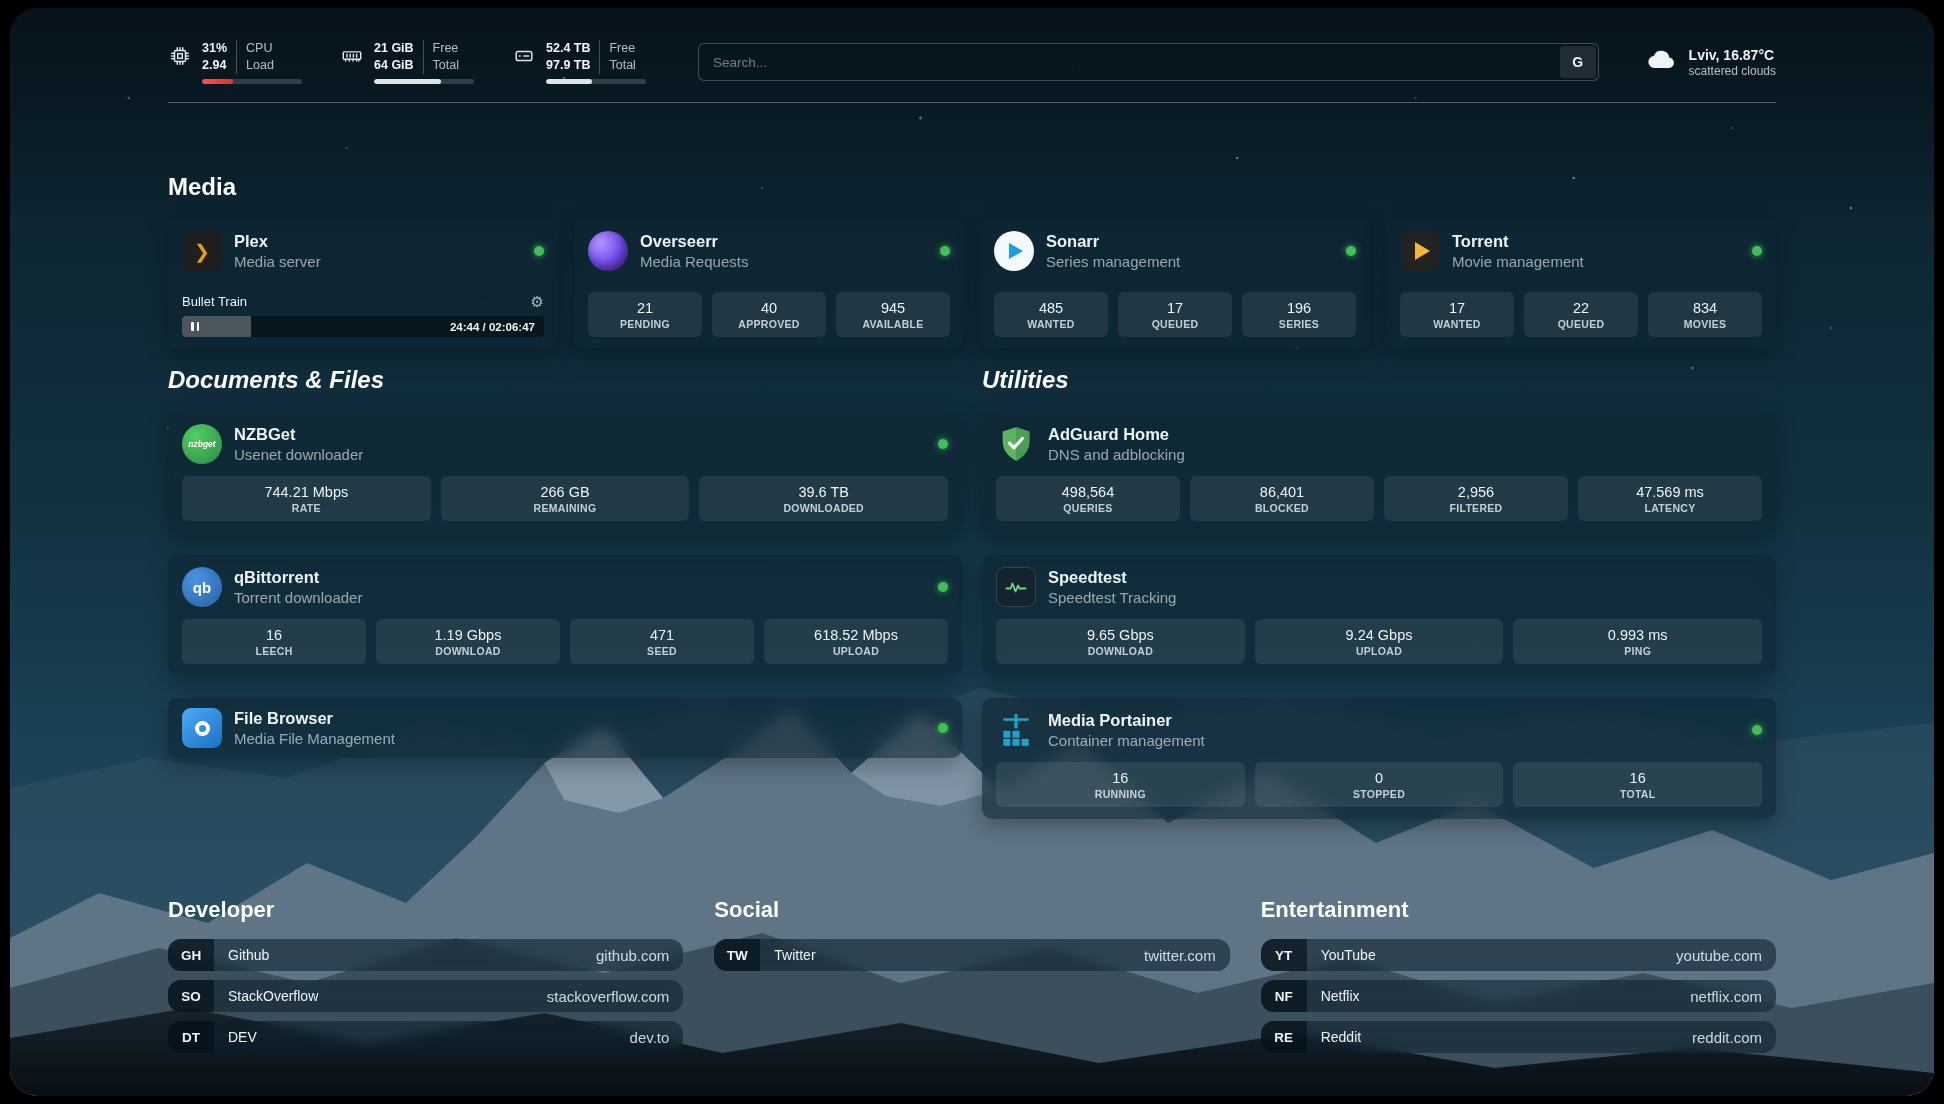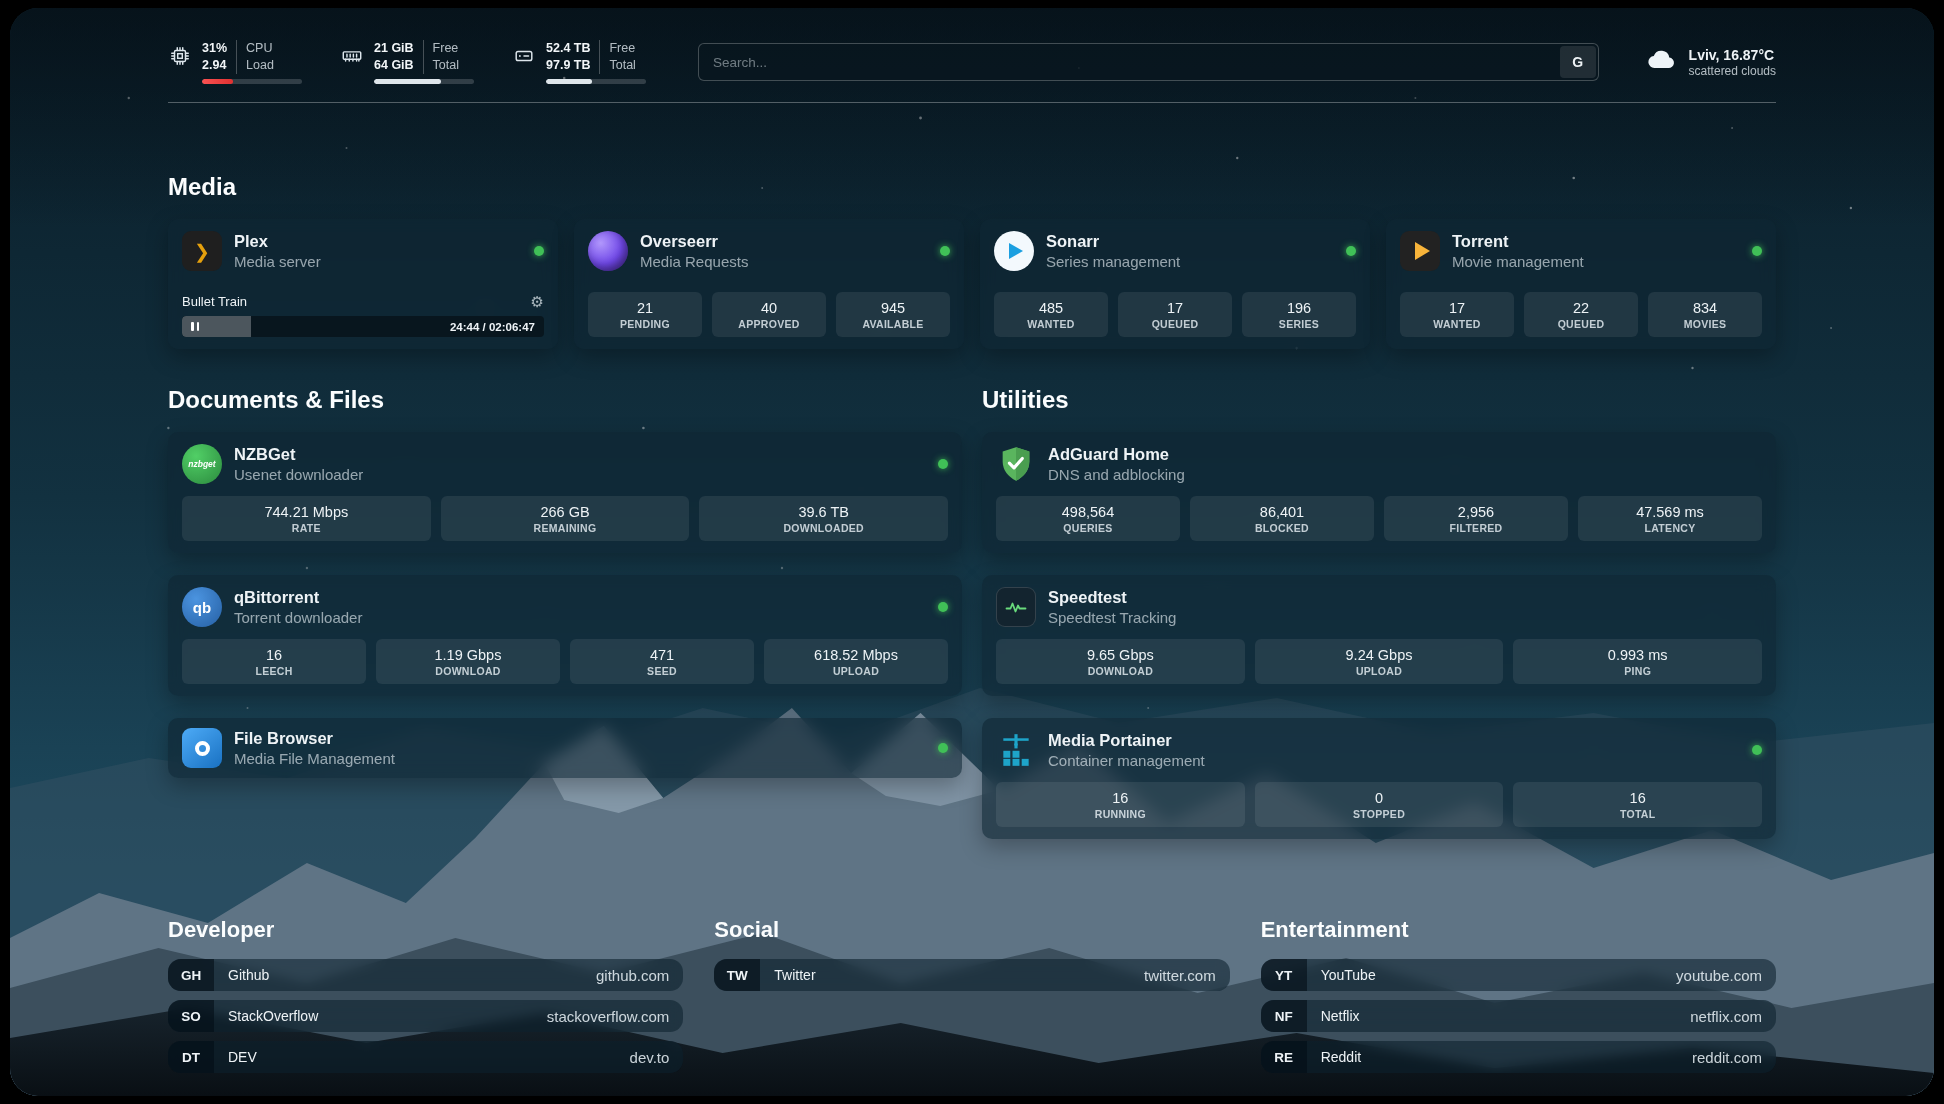--- a/index.html
+++ b/index.html
@@ -49,21 +49,21 @@
   .weather-loc { font-size: 14px; font-weight: 600; }
   .weather-cond { font-size: 12px; color: rgba(235,243,248,.75); margin-top: 1px; }
 
   .divider { border: none; border-top: 1px solid rgba(255,255,255,.30); margin: 16px 0 0 0; }
 
   
   h2 { font-size: 24px; font-weight: 600; margin: 0 0 18px 0; color: #fbfdfe; }
   .media-section h2 { margin-top: 70px; }
   .grid4 { display: grid; grid-template-columns: repeat(4, 1fr); gap: 16px; }
   .two-col { display: grid; grid-template-columns: 1fr 1fr; gap: 20px; }
-  .two-col h2 { margin-top: 37px; }
+  .two-col h2 { margin-top: 17px; font-style: italic; }
 
   .card {
     background: rgba(14,37,50,.62); border-radius: 10px; padding: 12px 14px;
     backdrop-filter: blur(8px); -webkit-backdrop-filter: blur(8px);
     box-shadow: 0 8px 22px rgba(0,0,0,.28);
     display: flex; flex-direction: column; cursor: pointer;
   }
   .card.tall { min-height: 130px; justify-content: space-between; }
   .card.mid { min-height: 113px; justify-content: space-between; margin-bottom: 22px; }
   .card.short { min-height: 60px; justify-content: center; padding: 10px 14px; }

